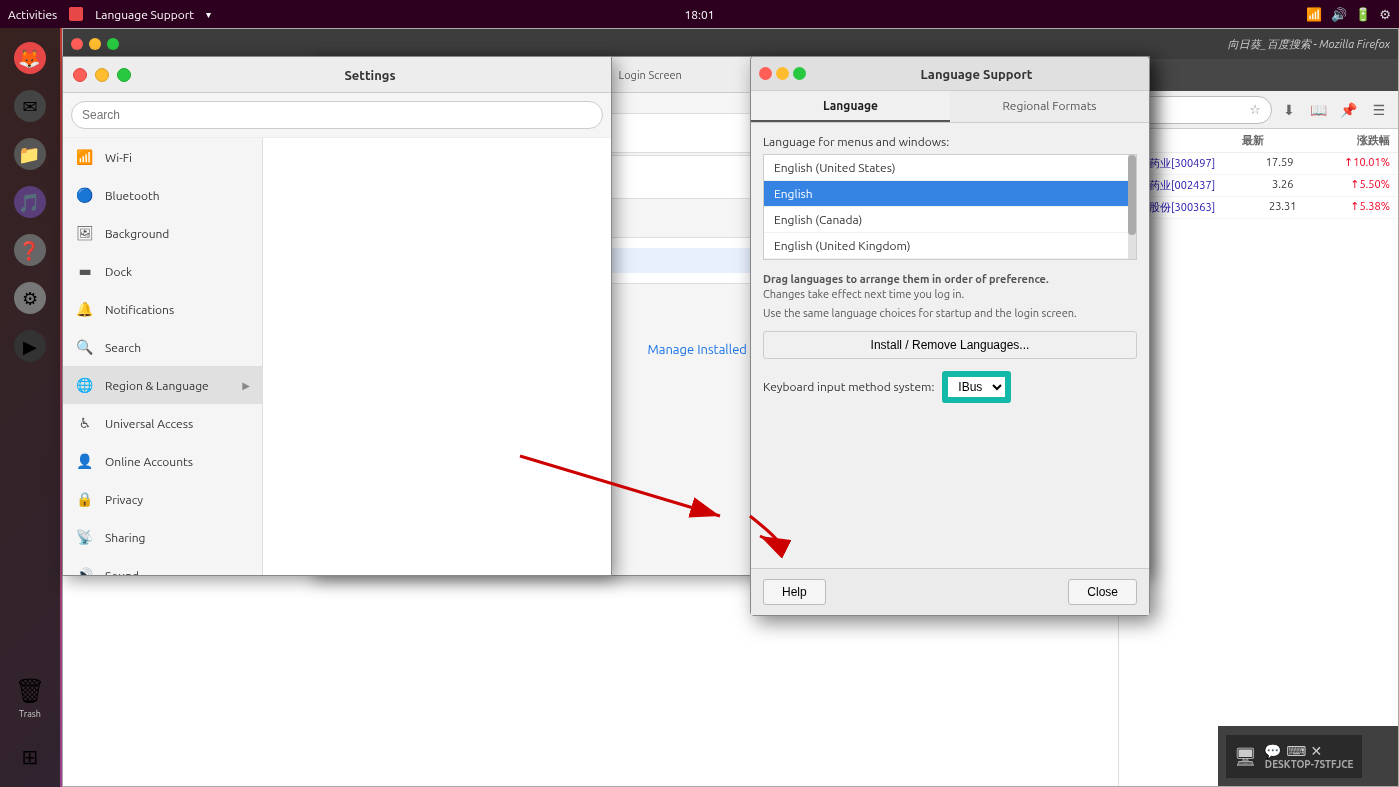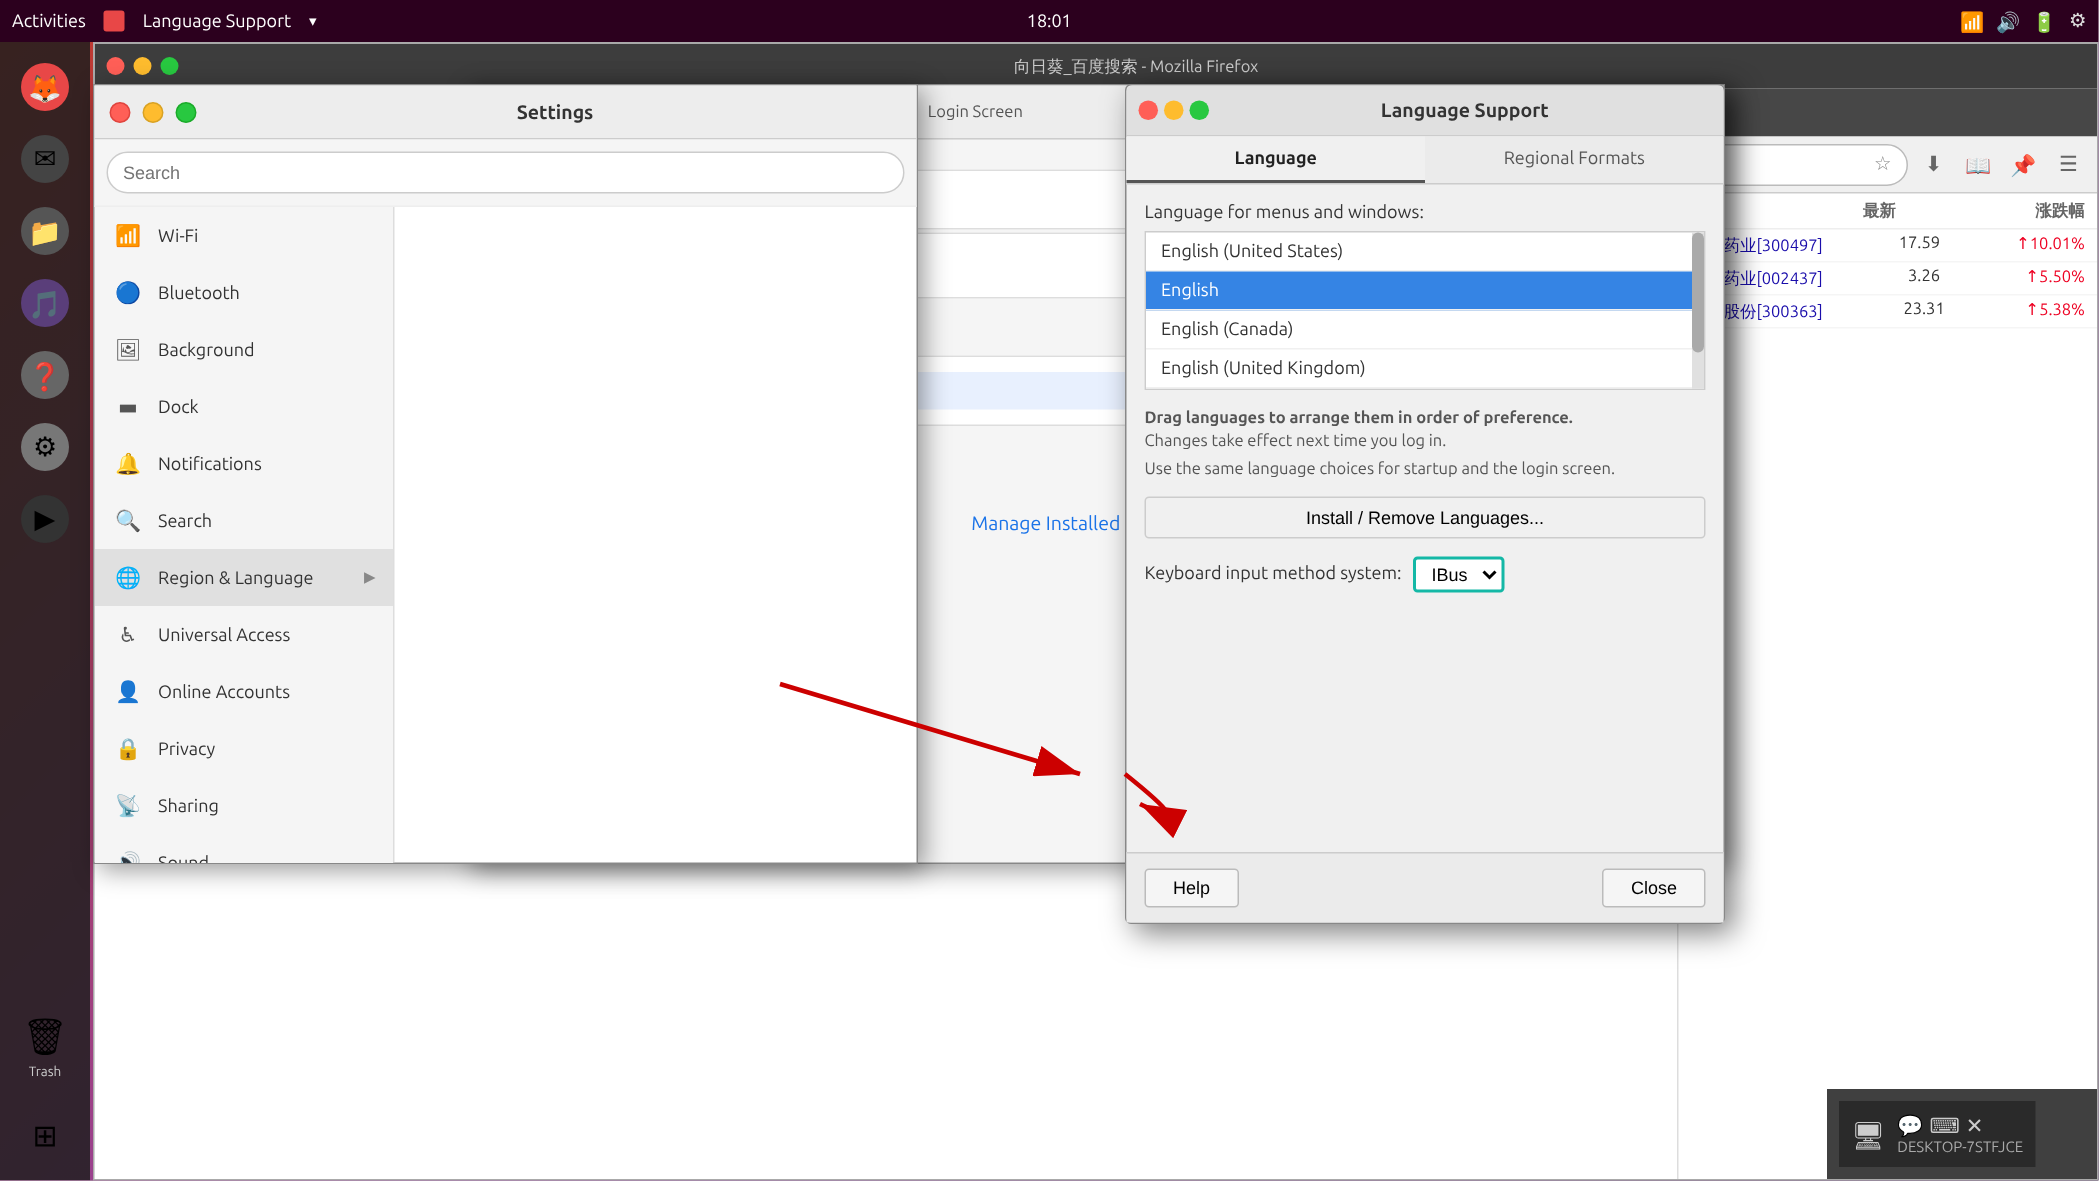--- a/index.html
+++ b/index.html
@@ -221,21 +221,21 @@
     .ls-apply-note { font-size: 11px; color: #555; margin-bottom: 12px; }
 
     .ls-install-btn {
       display: block; width: 100%; padding: 6px; border: 1px solid #ccc; background: #f0f0f0;
       cursor: pointer; font-size: 12px; text-align: center; border-radius: 3px; margin-bottom: 12px;
     }
 
     .ls-keyboard-row { display: flex; align-items: center; gap: 8px; margin-top: 8px; }
     .ls-keyboard-label { font-size: 12px; color: #333; }
     .ls-keyboard-select {
-      border: 2px solid #14b8a6; background: #fff; padding: 2px 6px; font-size: 12px; cursor: pointer; border-radius: 3px;
+      border: 6px solid #14b8a6; background: #fff; padding: 2px 6px; font-size: 12px; cursor: pointer; border-radius: 3px;
     }
 
     #lang-support-footer {
       display: flex; justify-content: space-between; padding: 10px 12px; border-top: 1px solid #ccc; background: #ebebeb;
     }
     .ls-footer-btn {
       padding: 5px 18px; border: 1px solid #bbb; background: #f5f5f5; cursor: pointer; font-size: 12px; border-radius: 3px;
     }
 
     
@@ -311,21 +311,21 @@
       <div class="icon-img" style="background:none;font-size:20px;">⊞</div>
     </div>
   </div>
 
   <div id="firefox-window">
 
     <div id="browser-titlebar">
       <div style="width:12px;height:12px;border-radius:50%;background:#ff5f57;cursor:pointer;"></div>
       <div style="width:12px;height:12px;border-radius:50%;background:#febc2e;cursor:pointer;"></div>
       <div style="width:12px;height:12px;border-radius:50%;background:#28c840;cursor:pointer;"></div>
-      <div style="flex:1;text-align:center;">
+      <div style="flex:1;text-align:right;font-style:italic;">
         <span style="color:#ccc;font-size:11px;">向日葵_百度搜索 - Mozilla Firefox</span>
       </div>
     </div>
 
     <div id="tab-bar">
       <div class="browser-tab active">
         <div class="tab-favicon">百</div>
         <span style="font-size:11px;overflow:hidden;white-space:nowrap;max-width:180px;text-overflow:ellipsis;">向日葵_百度搜索</span>
         <span class="tab-close">✕</span>
       </div>
@@ -428,21 +428,21 @@
 
         <div id="desktop-panel" style="margin-top:auto;">
           <div style="display:flex;align-items:center;gap:8px;padding:8px;background:#2a2a2a;color:#ccc;">
             <div style="font-size:18px;">🖥</div>
             <div>
               <div style="display:flex;gap:4px;">
                 <span style="font-size:14px;">💬</span>
                 <span style="font-size:14px;">⌨</span>
                 <span style="font-size:14px;">✕</span>
               </div>
-              <div style="font-size:10px;color:#aaa;">DESKTOP-7STFJCE</div>
+              <div style="font-size:10px;color:#aaa;font-weight:bold;">DESKTOP-7STFJCE</div>
             </div>
           </div>
         </div>
       </div>
     </div>
   </div>
 
   <div id="settings-panel" style="top:28px;">
     <div id="settings-titlebar">
       <div class="win-btn close"></div>

